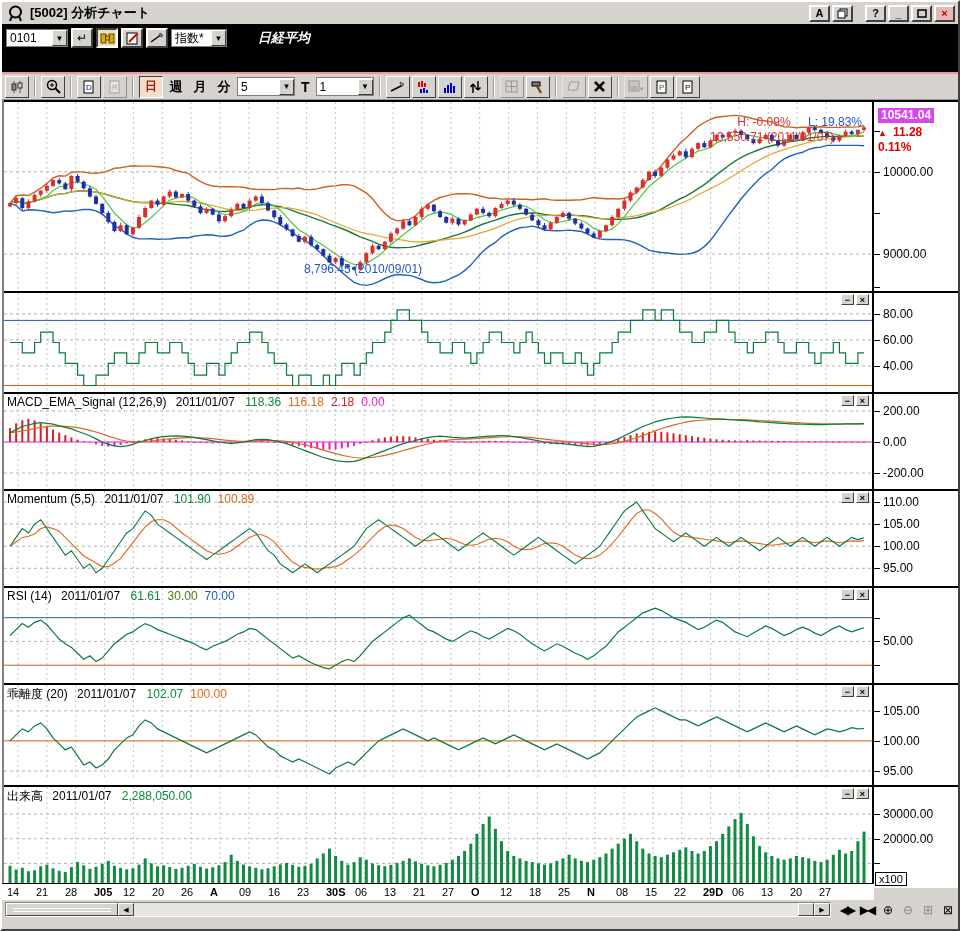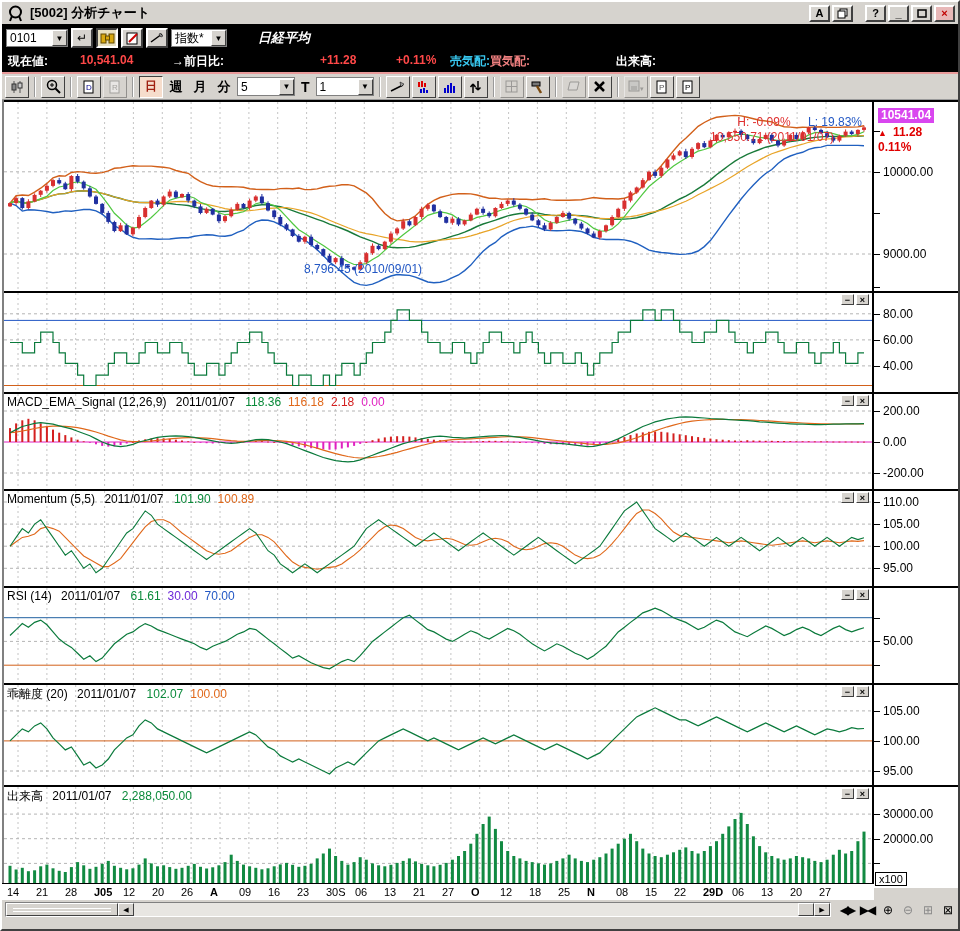--- a/index.html
+++ b/index.html
@@ -133,30 +133,20 @@
         <svg width="14" height="12" viewBox="0 0 14 12">
             <line x1="1" y1="10" x2="12" y2="2" stroke="#000" stroke-width="1.5"></line>
             <polygon points="10,1 13,4 11,5 9,3" fill="#888" stroke="#000" stroke-width="0.5"></polygon>
           </svg>
       </button>
       <span class="codeinput" style="width:56px">
         <span>指数*</span>
         <span class="ddarrow">▼</span>
       </span>
       <span class="symname">日経平均</span>
-    </div>
-    <div class="brow2">
-      <span class="q qw" style="left:6px">現在値:</span>
-      <span class="q qr" style="left:78px">10,541.04</span>
-      <span class="q qw" style="left:170px">→前日比:</span>
-      <span class="q qr" style="left:318px">+11.28</span>
-      <span class="q qr" style="left:394px">+0.11%</span>
-      <span class="q qc" style="left:448px">売気配:</span>
-      <span class="q qp" style="left:488px">買気配:</span>
-      <span class="q qw" style="left:614px">出来高:</span>
     </div>
   </div>
 
   <div class="toolbar2">
     <button class="t2btn">
       <svg width="14" height="14" viewBox="0 0 14 14">
           <line x1="4" y1="1" x2="4" y2="13" stroke="#555"></line>
           <rect x="2" y="4" width="4" height="6" fill="#888" stroke="#333"></rect>
           <line x1="10" y1="1" x2="10" y2="13" stroke="#555"></line>
           <rect x="8" y="3" width="4" height="5" fill="#ccc" stroke="#333"></rect>
@@ -968,21 +958,21 @@
             <line x1="793.1" y1="0" x2="793.1" y2="95" stroke="#c4c4c4" stroke-dasharray="2,3"></line>
             <line x1="822.0" y1="0" x2="822.0" y2="95" stroke="#c4c4c4" stroke-dasharray="2,3"></line>
             <line x1="0" y1="53.4" x2="868" y2="53.4" stroke="#b4b4b4" stroke-dasharray="3,3"></line>
             <line x1="0" y1="77.2" x2="868" y2="77.2" stroke="#d2601a" stroke-width="1"></line>
             <line x1="0" y1="29.7" x2="868" y2="29.7" stroke="#2060a0" stroke-width="1"></line>
             <polyline fill="none" stroke="#0b7a3c" stroke-width="1.2" points="6.0,47.5 12.1,41.6 18.3,35.6 24.4,39.2 30.6,34.4 36.7,32.1 42.9,36.8 49.0,43.9 55.2,51.1 61.3,55.8 67.4,59.4 73.6,65.3 79.7,71.3 85.9,67.7 92.0,73.6 98.2,70.1 104.3,62.9 110.4,55.8 116.6,51.1 122.7,46.3 128.9,43.9 135.0,39.2 141.2,35.6 147.3,38.0 153.5,41.6 159.6,43.9 165.7,46.3 171.9,48.7 178.0,51.1 184.2,53.4 190.3,55.8 196.5,59.4 202.6,61.8 208.7,58.2 214.9,55.8 221.0,53.4 227.2,49.9 233.3,46.3 239.5,43.9 245.6,40.4 251.8,41.6 257.9,46.3 264.0,51.1 270.2,55.8 276.3,60.6 282.5,65.3 288.6,70.1 294.8,67.7 300.9,71.3 307.1,74.8 313.2,77.2 319.3,79.6 325.5,80.8 331.6,77.2 337.8,73.6 343.9,71.3 350.1,73.6 356.2,67.7 362.3,60.6 368.5,53.4 374.6,48.7 380.8,43.9 386.9,39.2 393.1,34.4 399.2,29.7 405.4,27.3 411.5,32.1 417.6,36.8 423.8,41.6 429.9,43.9 436.1,47.5 442.2,51.1 448.4,53.4 454.5,49.9 460.6,46.3 466.8,42.8 472.9,45.1 479.1,48.7 485.2,51.1 491.4,47.5 497.5,43.9 503.7,40.4 509.8,42.8 515.9,46.3 522.1,51.1 528.2,55.8 534.4,59.4 540.5,62.9 546.7,59.4 552.8,55.8 558.9,58.2 565.1,61.8 571.2,65.3 577.4,67.7 583.5,71.3 589.7,67.7 595.8,62.9 602.0,58.2 608.1,51.1 614.2,43.9 620.4,39.2 626.5,34.4 632.7,29.7 638.8,24.9 645.0,22.6 651.1,20.2 657.3,22.6 663.4,26.1 669.5,29.7 675.7,32.1 681.8,34.4 688.0,38.0 694.1,41.6 700.3,39.2 706.4,35.6 712.5,32.1 718.7,34.4 724.8,39.2 731.0,43.9 737.1,46.3 743.3,48.7 749.4,45.1 755.6,41.6 761.7,38.0 767.8,40.4 774.0,43.9 780.1,47.5 786.3,45.1 792.4,41.6 798.6,39.2 804.7,41.6 810.8,45.1 817.0,47.5 823.1,43.9 829.3,40.4 835.4,38.0 841.6,41.6 847.7,43.9 853.9,41.6 860.0,39.7"></polyline>
           </svg>
         <div class="phead">
           <span>RSI (14)</span>
           <span class="pdate">2011/01/07</span>
-          <span class="pvals"><span style="color: rgb(10, 138, 58); margin-left: 7px;">61.61</span><span style="color: #6d28d9; margin-left: 7px;">30.00</span><span style="color: rgb(34, 87, 196); margin-left: 7px;">70.00</span></span>
+          <span class="pvals"><span style="color: rgb(10, 138, 58); margin-left: 7px;">61.61</span><span style="color: #4d7c0f; margin-left: 7px;">30.00</span><span style="color: rgb(34, 87, 196); margin-left: 7px;">70.00</span></span>
         </div>
         <div class="pbtns">
             <button class="pb">−</button>
             <button class="pb">×</button>
           </div>
       </div>
       <div class="axis">
           <div class="tick" style="top: 30px;"></div>
           <div class="tick" style="top: 53px;"></div>
           <div class="tick" style="top: 77px;"></div>
@@ -1250,21 +1240,21 @@
       <span style="left: 34px;">21</span>
       <span style="left: 63px;">28</span>
       <span style="left: 92px; font-weight: bold; text-align: right;">J05</span>
       <span style="left: 121px;">12</span>
       <span style="left: 150px;">20</span>
       <span style="left: 179px;">26</span>
       <span style="left: 208px; font-weight: bold;">A</span>
       <span style="left: 237px;">09</span>
       <span style="left: 266px;">16</span>
       <span style="left: 295px;">23</span>
-      <span style="left: 324px; font-weight: normal;">30S</span>
+      <span style="left: 324px; font-weight: bold;">30S</span>
       <span style="left: 353px;">06</span>
       <span style="left: 382px;">13</span>
       <span style="left: 411px;">21</span>
       <span style="left: 440px;">27</span>
       <span style="left: 469px; font-weight: bold;">O</span>
       <span style="left: 498px;">12</span>
       <span style="left: 527px;">18</span>
       <span style="left: 556px;">25</span>
       <span style="left: 585px; font-weight: bold;">N</span>
       <span style="left: 614px;">08</span>

